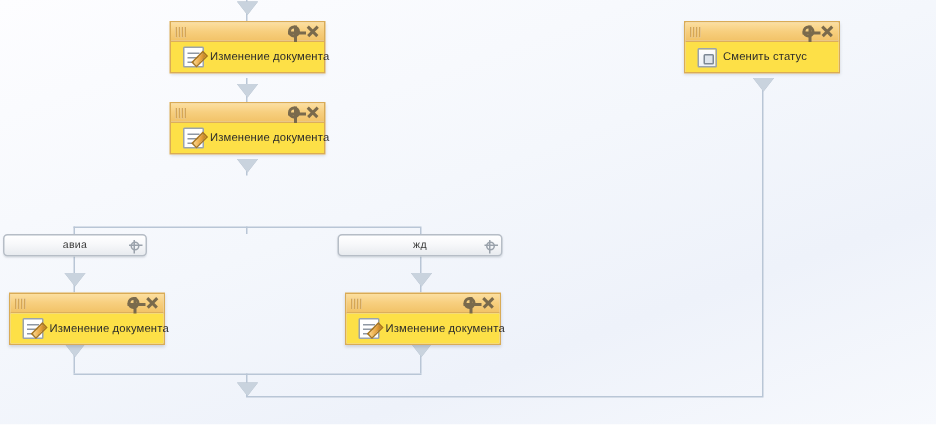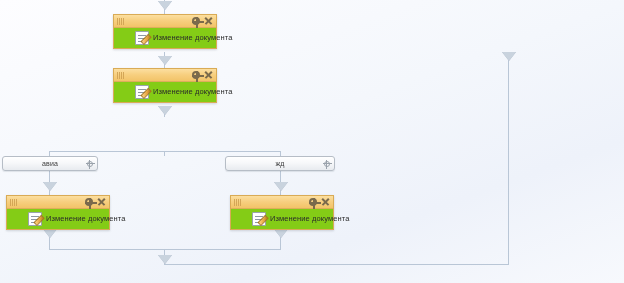--- a/index.html
+++ b/index.html
@@ -107,22 +107,22 @@
     width: 9px; height: 1.6px;
     background: #7a6a4c;
   }
   .ic-close::before { transform: rotate(45deg); }
   .ic-close::after  { transform: rotate(-45deg); }
 
   .node-body {
     display: flex;
     align-items: center;
     gap: 4px;
-    padding: 3px 21px;
-    background: #84cc16;
+    padding: 3px 8px;
+    background: #fde047;
     min-height: 20px;
     position: relative;
   }
   .node-label {
     font-size: 7.5px;
     color: #2b2b2b;
     line-height: 1.1;
     white-space: nowrap;
     letter-spacing: .1px;
   }
@@ -365,14 +365,33 @@
         <span class="ic-gear"></span>
         <span class="ic-close"></span>
       </span>
     </div>
     <div class="node-body">
       <span class="ic-doc"></span>
       <span class="node-label">Изменение документа</span>
     </div>
   </div>
 
+  <div class="node" style="left:456px; top:14px; width:104px;">
+    <div class="node-header">
+      <span class="grip">
+          <i></i>
+          <i></i>
+          <i></i>
+          <i></i>
+        </span>
+      <span class="hdr-spacer"></span>
+      <span class="hdr-btns">
+        <span class="ic-gear"></span>
+        <span class="ic-close"></span>
+      </span>
+    </div>
+    <div class="node-body">
+      <span class="ic-status"></span>
+      <span class="node-label">Сменить статус</span>
+    </div>
+  </div>
 
 </div>
 
 </body></html>

